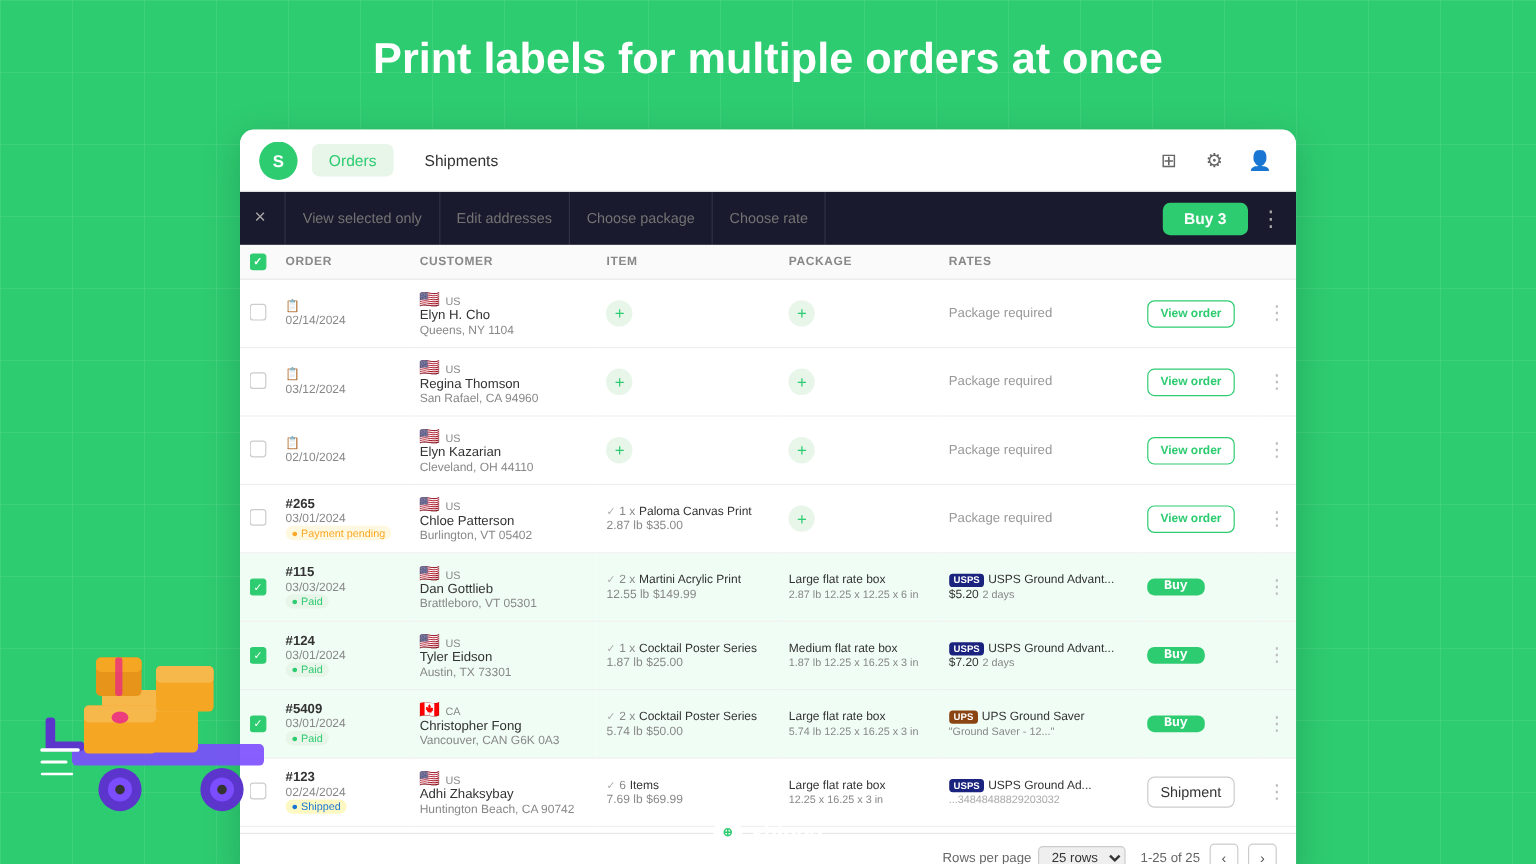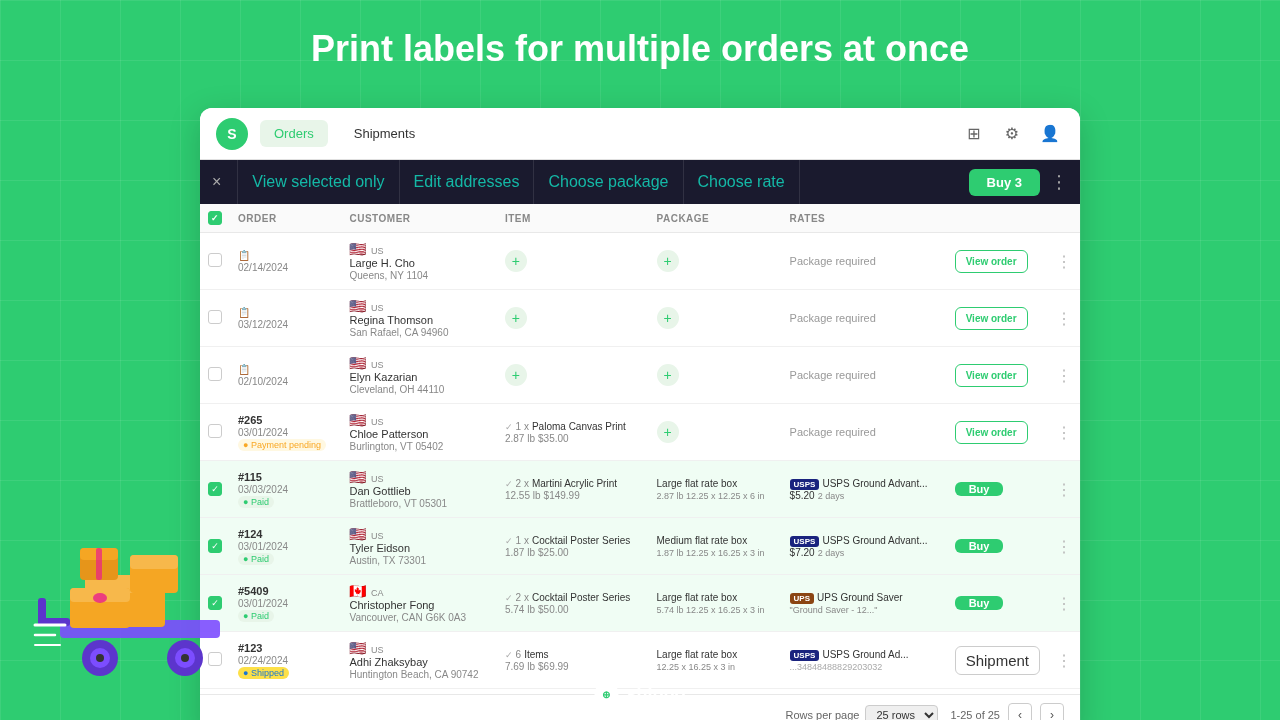--- a/index.html
+++ b/index.html
@@ -90,22 +90,22 @@
       height: 44px;
       gap: 0;
     }
     .toolbar-close {
       color: #aaa;
       font-size: 16px;
       margin-right: 16px;
       cursor: pointer;
     }
     .toolbar-item {
-      color: #14b8a6;
-      font-size: 16px;
+      color: #737373;
+      font-size: 12px;
       padding: 0 14px;
       height: 100%;
       display: flex; align-items: center;
       cursor: pointer;
       border-right: 1px solid rgba(255,255,255,0.1);
     }
     .toolbar-item:first-of-type { border-left: 1px solid rgba(255,255,255,0.1); }
     .toolbar-buy {
       margin-left: auto;
       background: #2ecc71;
@@ -165,21 +165,21 @@
     }
     .checkbox.checked {
       background: #2ecc71;
       border-color: #2ecc71;
       display: inline-flex; align-items: center; justify-content: center;
       color: white; font-size: 9px;
     }
     .order-id { font-weight: 600; color: #333; font-size: 11px; }
     .order-date { color: #888; font-size: 10px; }
     .badge-paid { background: #e8f5e9; color: #2ecc71; font-size: 9px; padding: 1px 5px; border-radius: 8px; }
-    .badge-shipped { background: #fde047; color: #1976d2; font-size: 9px; padding: 1px 5px; border-radius: 8px; }
+    .badge-shipped { background: #fef9c3; color: #1976d2; font-size: 9px; padding: 1px 5px; border-radius: 8px; }
     .badge-pending { background: #fff8e1; color: #f9a825; font-size: 9px; padding: 1px 5px; border-radius: 8px; }
     .flag { font-size: 14px; margin-right: 4px; }
     .customer-name { font-weight: 500; color: #333; font-size: 11px; }
     .customer-loc { color: #888; font-size: 10px; }
     .item-qty { color: #888; font-size: 10px; }
     .item-name { color: #333; font-size: 10px; }
     .item-price { color: #888; font-size: 10px; }
     .pkg-name { color: #333; font-size: 10px; font-weight: 500; }
     .pkg-dims { color: #888; font-size: 9px; }
     .add-btn {
@@ -224,26 +224,27 @@
     }
     .btn-buy {
       background: #2ecc71;
       border: none;
       color: white;
       font-size: 11px;
       font-weight: 600;
       padding: 1px 14px;
       border-radius: 6px;
       cursor: pointer;
+      font-family: Liberation Mono, monospace;
     }
     .btn-shipment {
       background: white;
       border: 1.5px solid #ccc;
       color: #333;
-      font-size: 15px;
+      font-size: 12px;
       font-weight: 500;
       padding: 5px 10px;
       border-radius: 6px;
       cursor: pointer;
     }
     .row-dots { color: #bbb; font-size: 16px; cursor: pointer; }
     
     .table-footer {
       background: white;
       border-top: 1px solid #e8e8e8;
@@ -349,21 +350,21 @@
           <th>PACKAGE</th>
           <th>RATES</th>
           <th style="width:100px;"></th>
           <th style="width:20px;"></th>
         </tr>
       </thead>
       <tbody id="orders-tbody">
       <tr>
             <td><div class="checkbox"></div></td>
             <td><span class="order-date">📋</span><br><span class="order-date">02/14/2024</span></td>
-            <td><span class="flag">🇺🇸</span><span style="font-size:9px;color:#888">US</span><br><span class="customer-name">Large H. Cho</span><br><span class="customer-loc">Queens, NY 1104</span></td>
+            <td><span class="flag">🇺🇸</span><span style="font-size:9px;color:#888">US</span><br><span class="customer-name">Elyn H. Cho</span><br><span class="customer-loc">Queens, NY 1104</span></td>
             <td>
               <div class="add-btn">+</div>
             </td>
             <td>
               <div class="add-btn">+</div>
             </td>
             <td><span class="pkg-required">Package required</span></td>
             <td style="white-space: nowrap;"><button class="btn-view-order">View order</button></td>
             <td><span class="row-dots">⋮</span></td>
           </tr>

